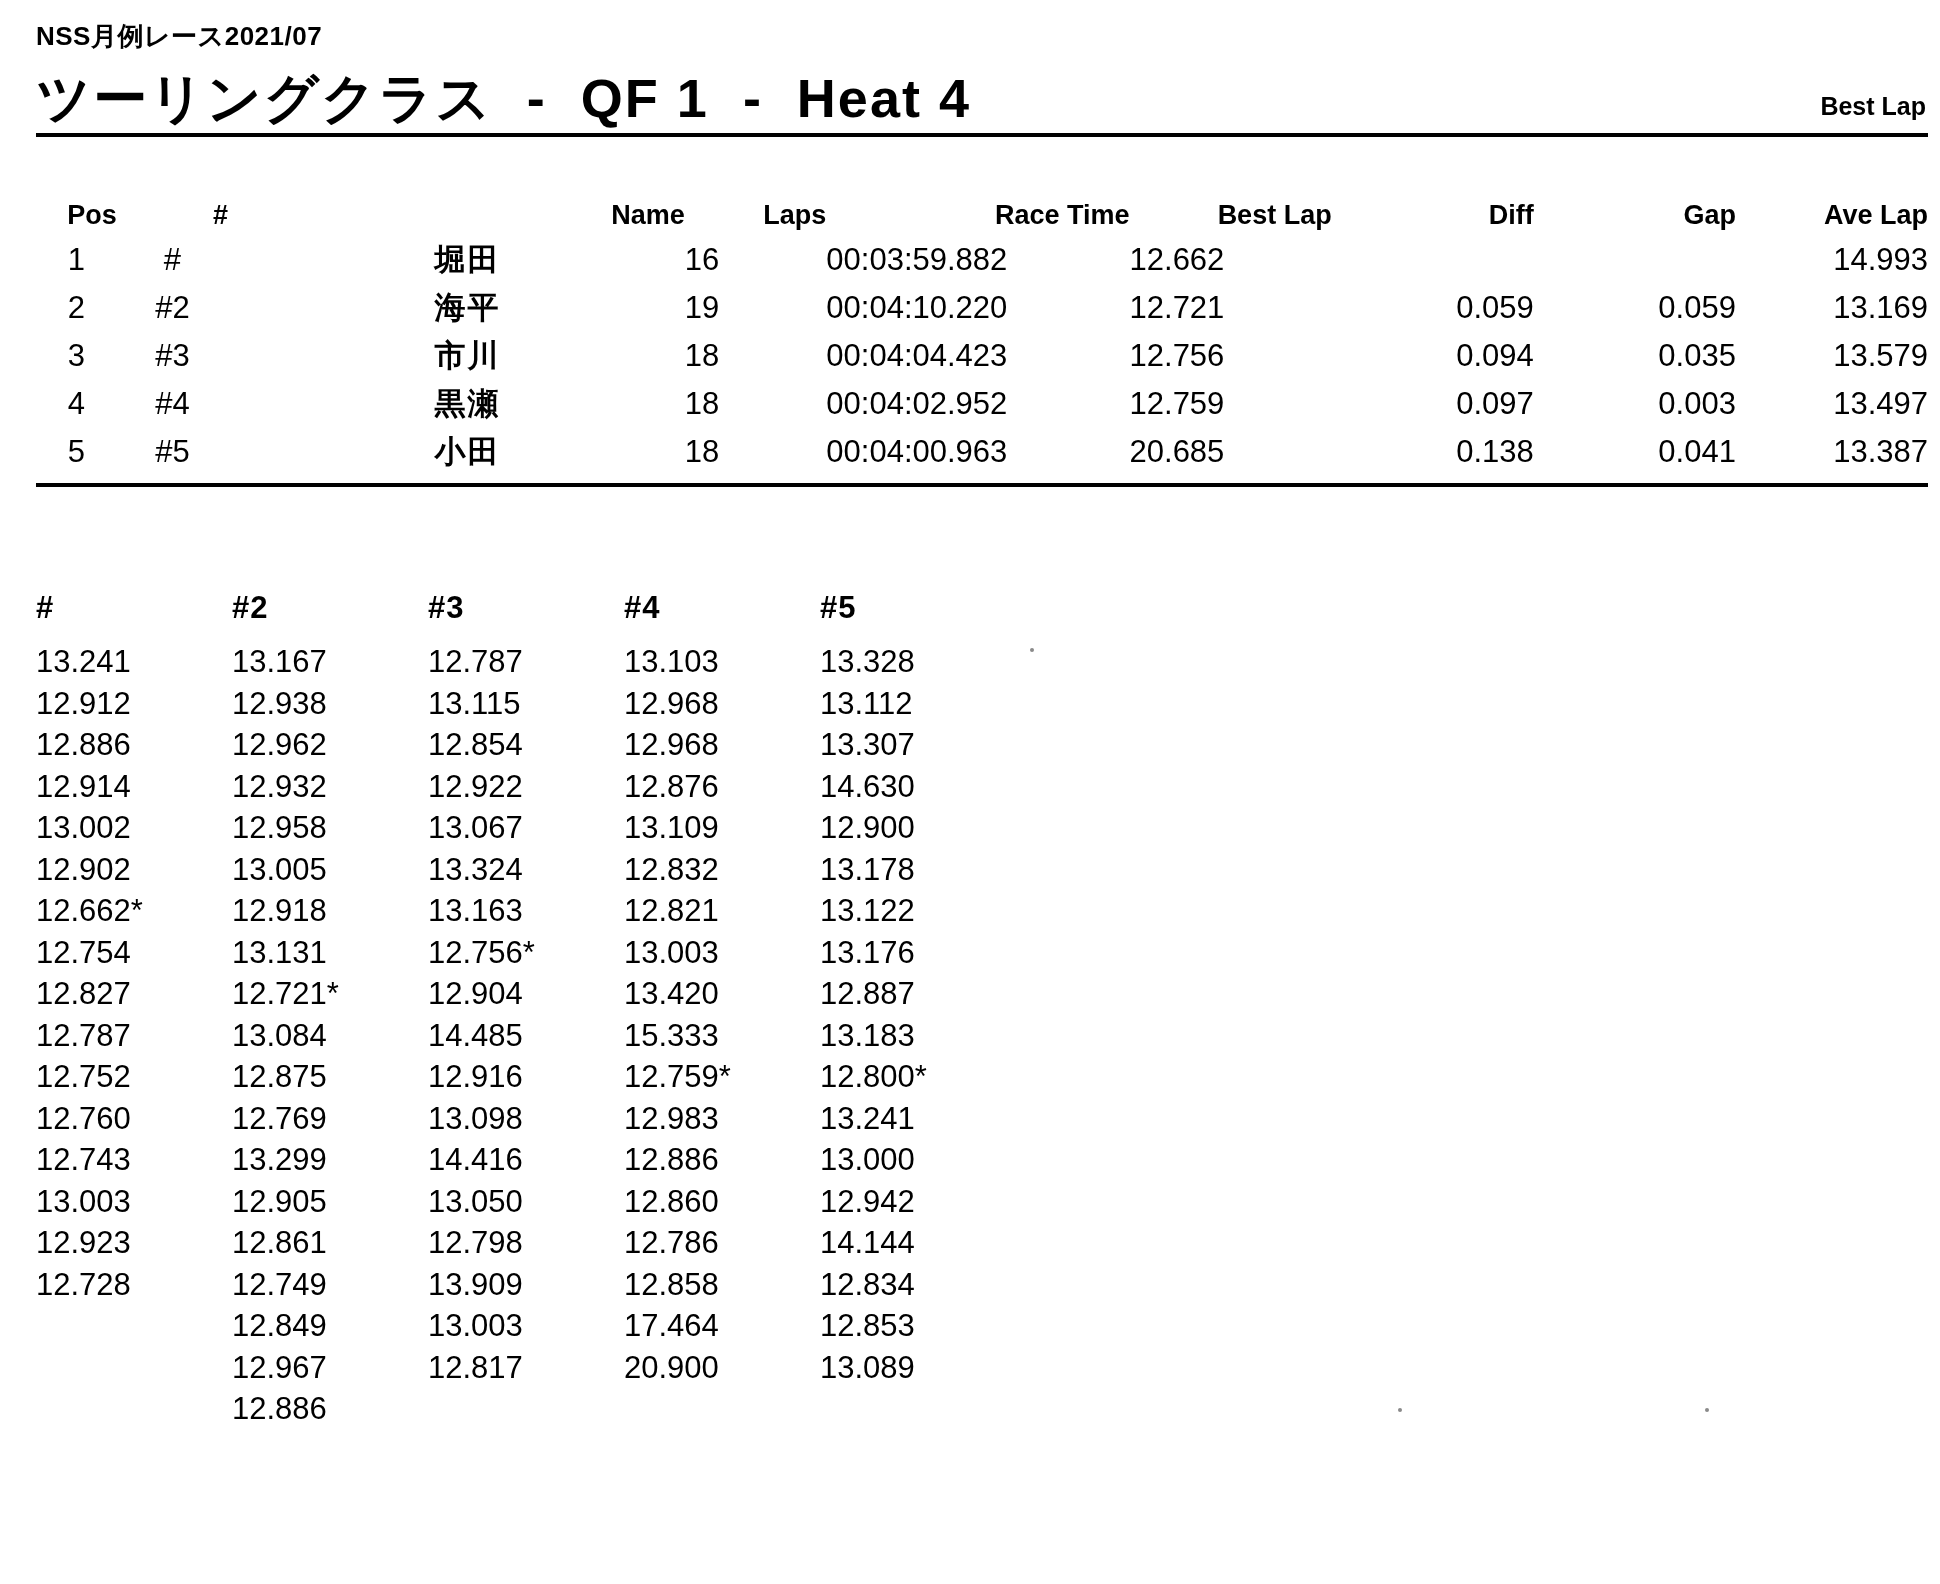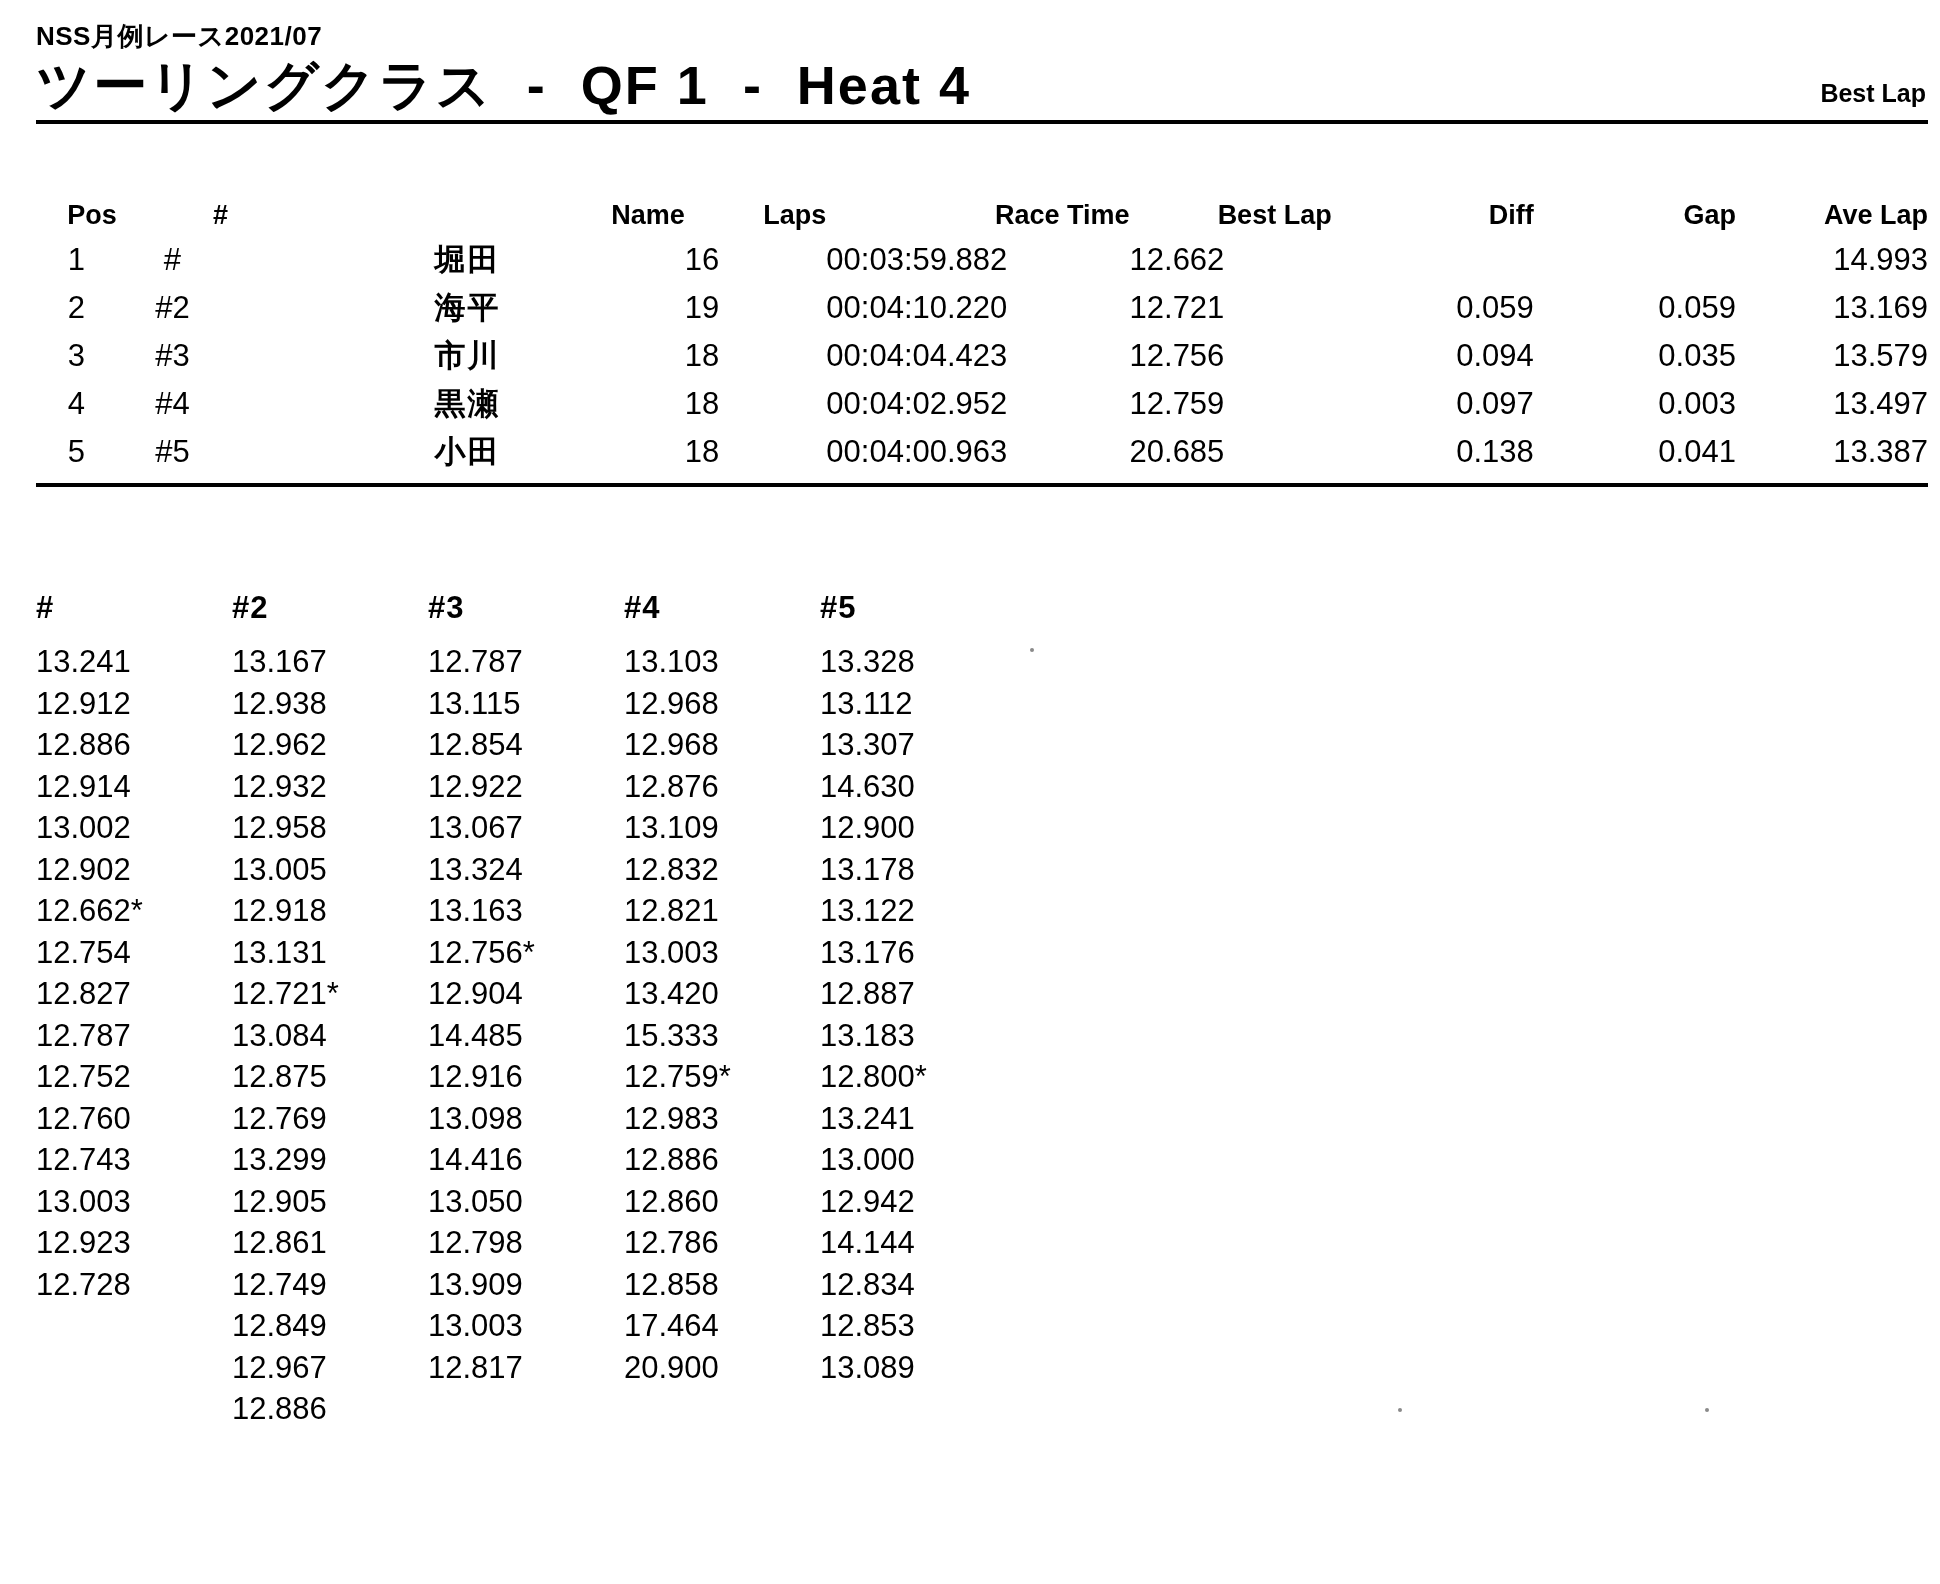--- a/index.html
+++ b/index.html
@@ -32,21 +32,21 @@
   .event-line {
     font-size: 26px;
     letter-spacing: 0.5px;
     line-height: 1.1;
     font-weight: 600;
   }
   .title-row {
     display: flex;
     align-items: flex-end;
     justify-content: space-between;
-    margin-top: 3px;
+    margin-top: 16px;
   }
   .main-title {
     font-size: 54px;
     font-weight: 700;
     letter-spacing: 2px;
     line-height: 1.15;
     white-space: pre;
   }
   .best-lap-tag {
     font-size: 25px;

